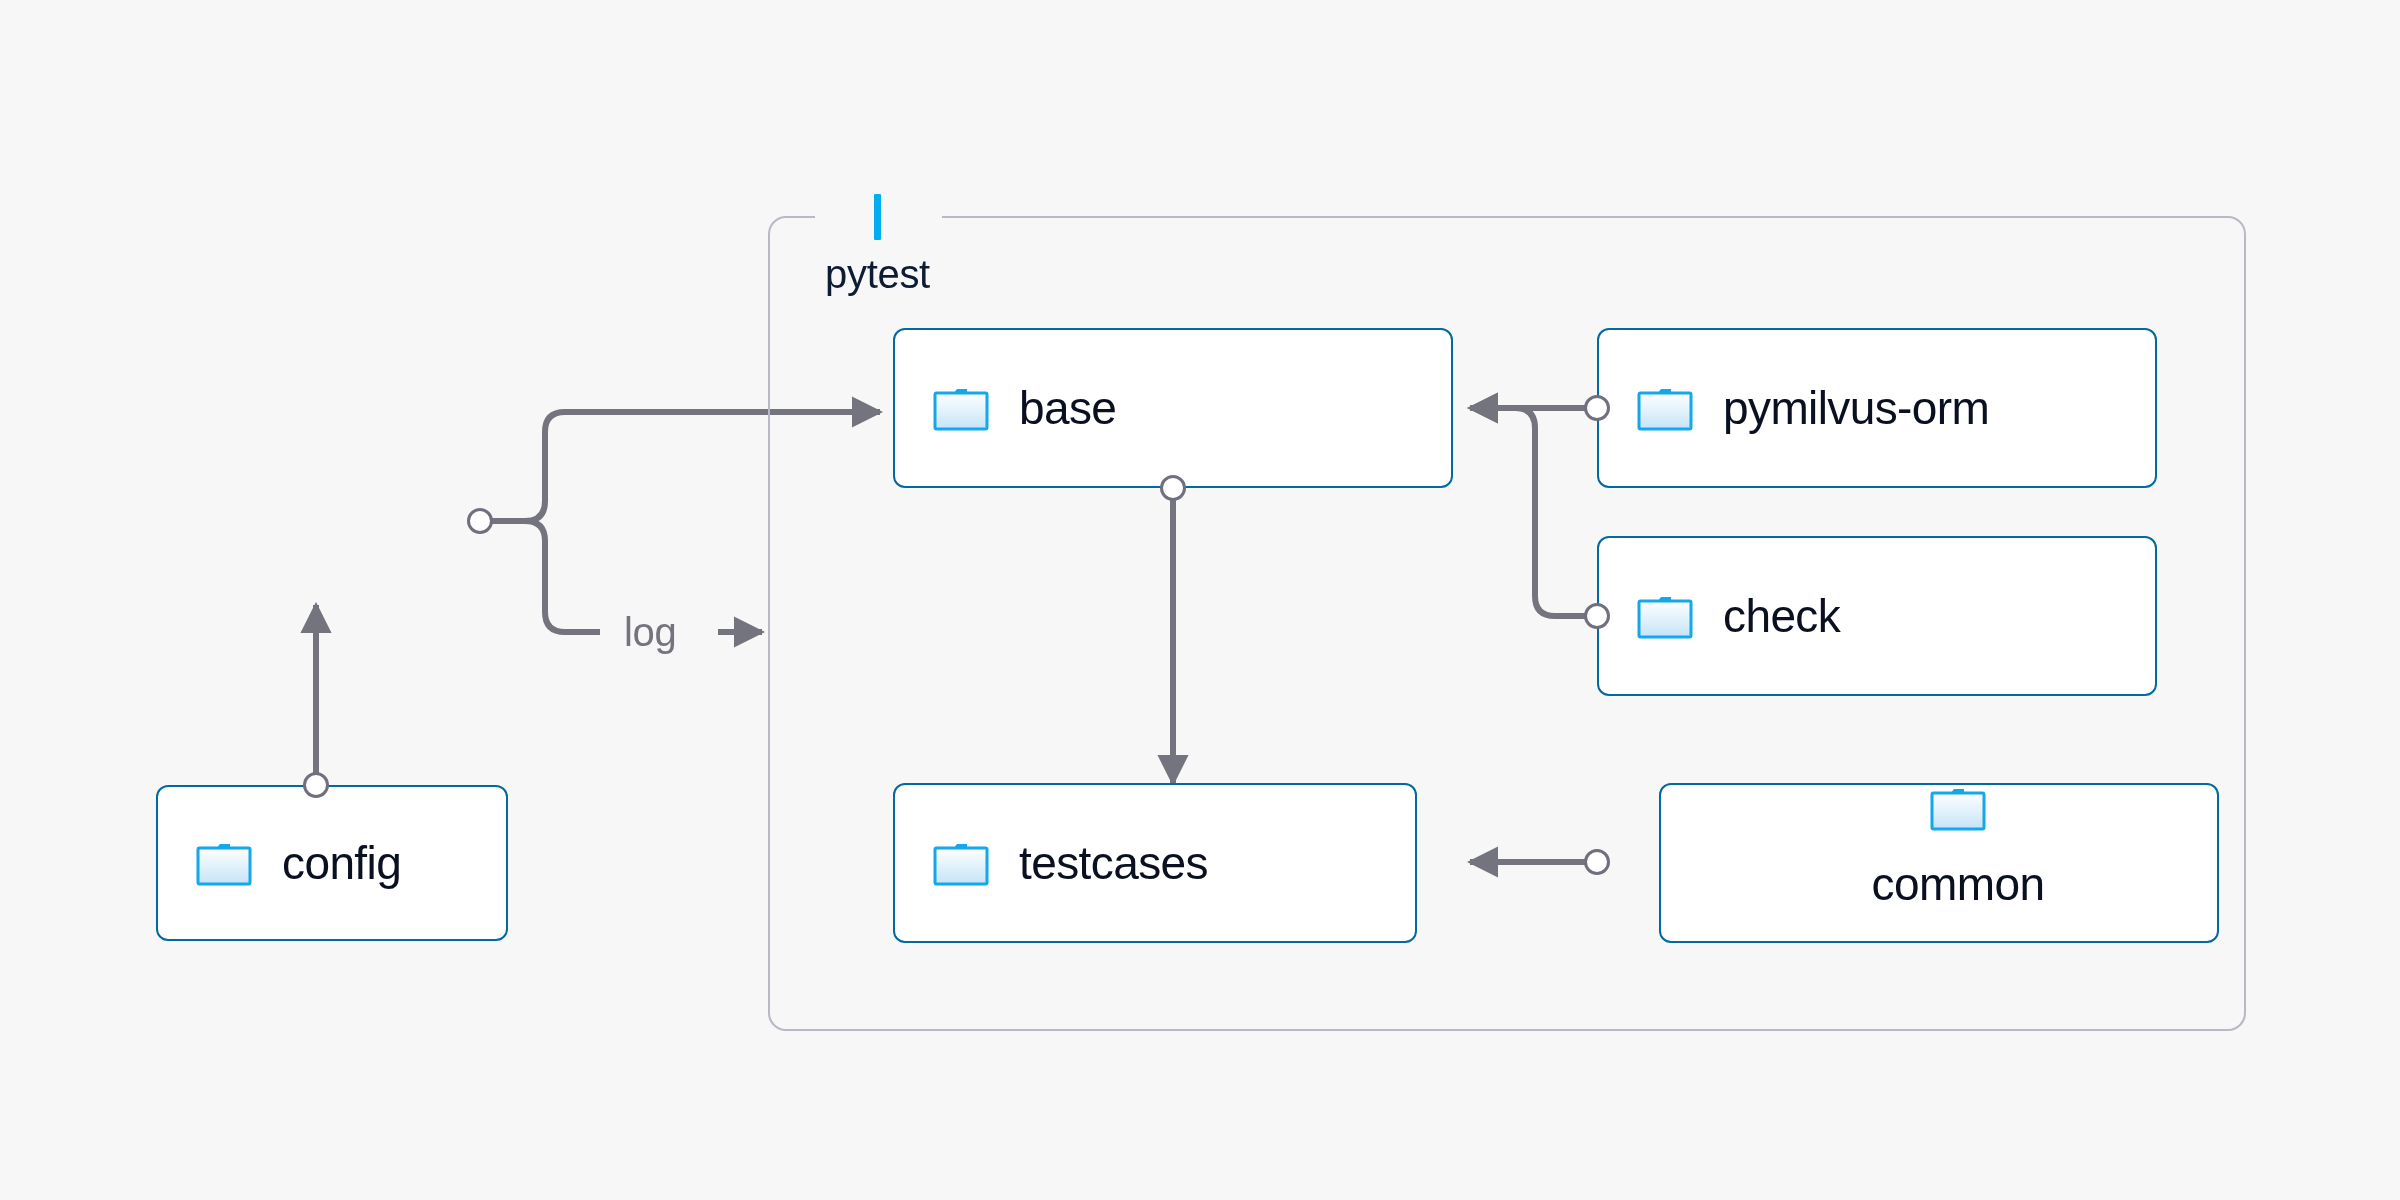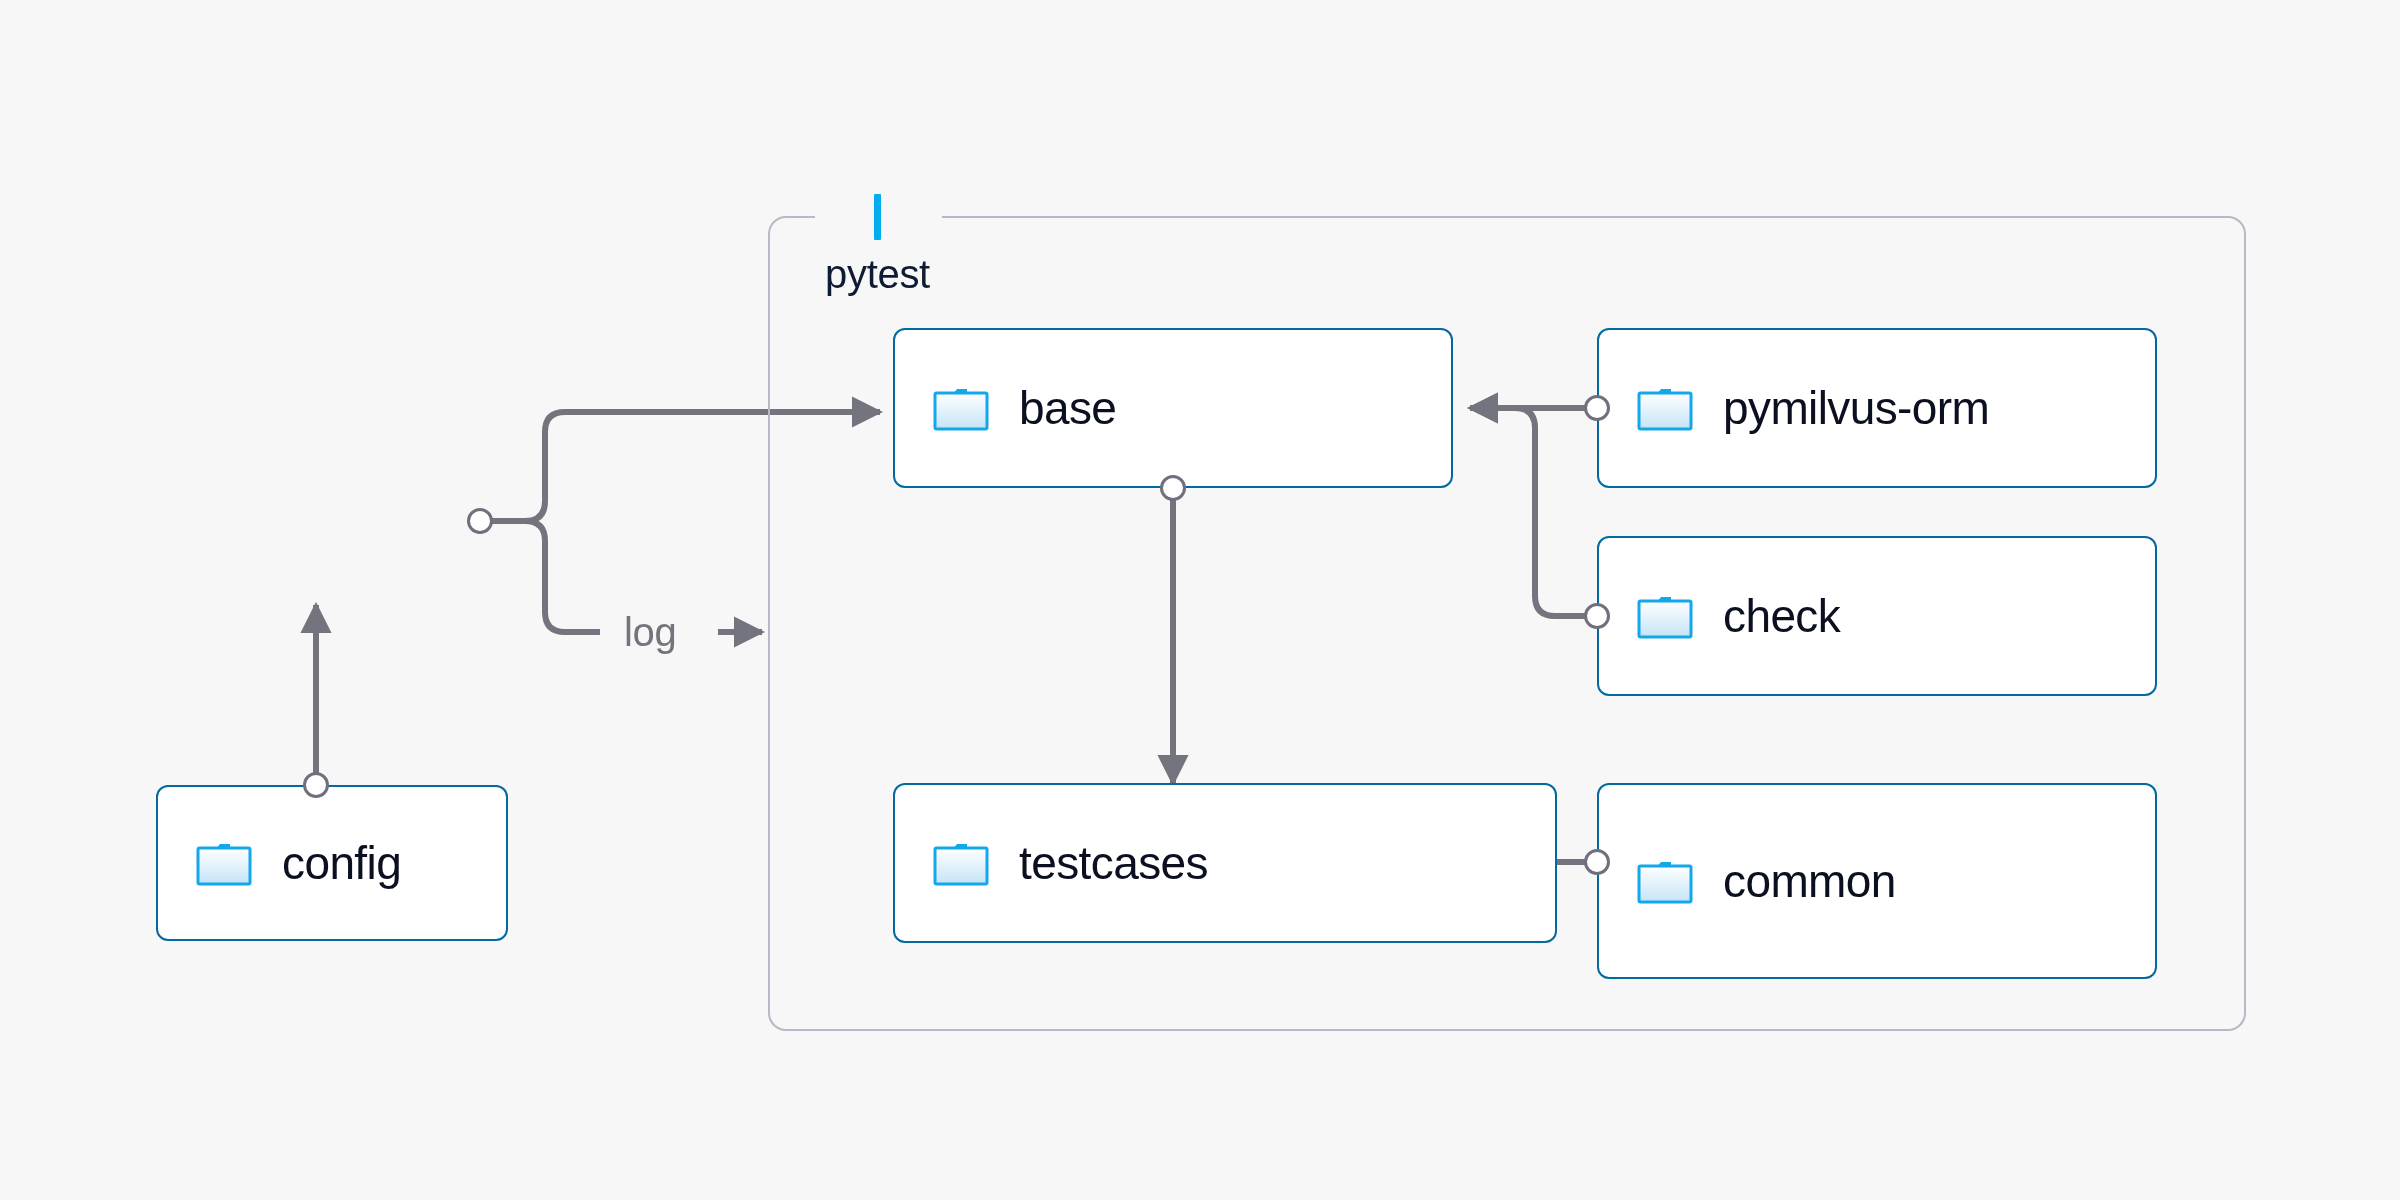--- a/index.html
+++ b/index.html
@@ -177,21 +177,21 @@
 
   <div class="node" style="left:893px; top:328px; width:560px; height:160px;">
     <svg class="folder-icon" viewBox="0 0 56 46">
       <path d="M2 9 H20 L24 4 H34 L34 9 H2 Z" fill="#13a7ec"></path>
       <rect x="2" y="8" width="52" height="36" rx="1.5" fill="url(#folderGrad)" stroke="#13a7ec" stroke-width="3"></rect>
     </svg>
     <span class="node-label">base</span>
   </div>
   <div class="port" style="left:1160px; top:475px;"></div>
 
-  <div class="node" style="left:893px; top:783px; width:664px; height:160px;">
+  <div class="node" style="left:893px; top:783px; width:524px; height:160px;">
     <svg class="folder-icon" viewBox="0 0 56 46">
       <path d="M2 9 H20 L24 4 H34 L34 9 H2 Z" fill="#13a7ec"></path>
       <rect x="2" y="8" width="52" height="36" rx="1.5" fill="url(#folderGrad)" stroke="#13a7ec" stroke-width="3"></rect>
     </svg>
     <span class="node-label">testcases</span>
   </div>
 
   <div class="node" style="left:1597px; top:328px; width:560px; height:160px;">
     <svg class="folder-icon" viewBox="0 0 56 46">
       <path d="M2 9 H20 L24 4 H34 L34 9 H2 Z" fill="#13a7ec"></path>
@@ -203,21 +203,21 @@
 
   <div class="node" style="left:1597px; top:536px; width:560px; height:160px;text-align:center;">
     <svg class="folder-icon" viewBox="0 0 56 46">
       <path d="M2 9 H20 L24 4 H34 L34 9 H2 Z" fill="#13a7ec"></path>
       <rect x="2" y="8" width="52" height="36" rx="1.5" fill="url(#folderGrad)" stroke="#13a7ec" stroke-width="3"></rect>
     </svg>
     <span class="node-label">check</span>
   </div>
   <div class="port" style="left:1584px; top:603px;"></div>
 
-  <div class="node" style="left:1597px; top:783px; width:560px; height:196px;">
+  <div class="node" style="left:1659px; top:783px; width:560px; height:160px;flex-direction:column;">
     <svg class="folder-icon" viewBox="0 0 56 46">
       <path d="M2 9 H20 L24 4 H34 L34 9 H2 Z" fill="#13a7ec"></path>
       <rect x="2" y="8" width="52" height="36" rx="1.5" fill="url(#folderGrad)" stroke="#13a7ec" stroke-width="3"></rect>
     </svg>
     <span class="node-label">common</span>
   </div>
   <div class="port" style="left:1584px; top:849px;"></div>
 
   <div class="edge-label" style="left:604px; top:612px;">log</div>
 

